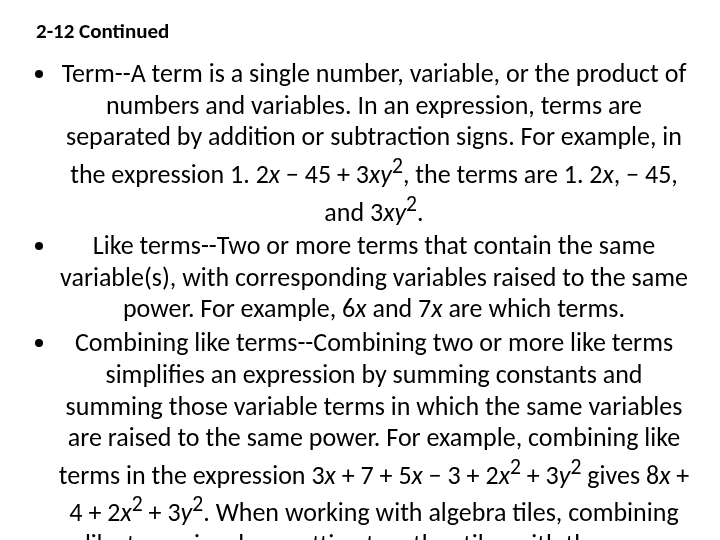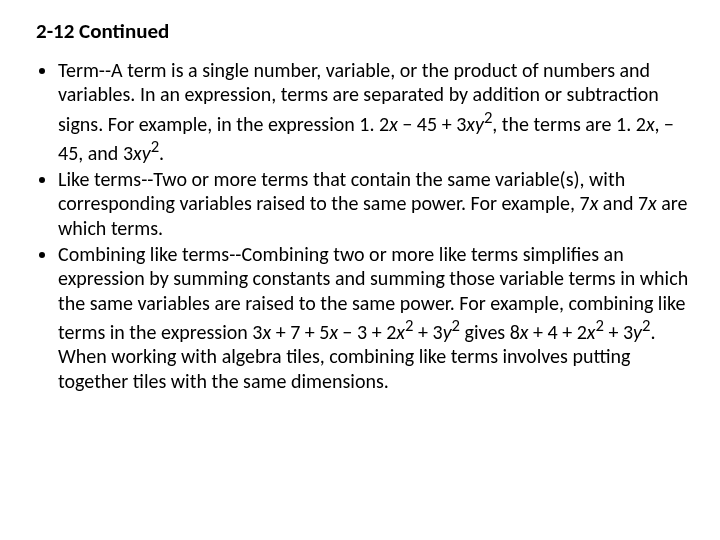--- a/index.html
+++ b/index.html
@@ -22,36 +22,37 @@
     font-weight: 700;
     font-size: 21px;
     margin: 0 0 14px 6px;
   }
   ul.body {
     margin: 0;
     padding-left: 28px;
     list-style: disc;
   }
   ul.body > li {
-    font-size: 20px;
+    font-size: 26px;
     line-height: 1.22;
     margin-bottom: 2px;
+    text-align: center;
   }
   .i { font-style: italic; }
 </style>
 </head>
 <body>
 
 <div class="slide">
   <div class="title">2-12 Continued</div>
 
   <ul class="body">
     <li>
       <span>Term--A term is a single number,  variable, or the product of numbers and variables.  In an expression, terms are separated by addition or subtraction signs.  For example, in the expression 1. 2</span><span class="i">x</span><span> − 45 + 3</span><span class="i">xy</span><sup>2</sup><span>, the terms are 1. 2</span><span class="i">x</span><span>, − 45, and 3</span><span class="i">xy</span><sup>2</sup><span>.</span>
     </li>
     <li>
-      <span>Like terms--Two or more terms that contain the same variable(s), with corresponding variables raised to the same power.  For example, 7</span><span class="i">x</span><span> and 7</span><span class="i">x</span><span> are which terms.</span>
+      <span>Like terms--Two or more terms that contain the same variable(s), with corresponding variables raised to the same power.  For example, 6</span><span class="i">x</span><span> and 7</span><span class="i">x</span><span> are which terms.</span>
     </li>
     <li>
       <span>Combining like terms--Combining two or more like terms simplifies an expression by summing constants and summing those variable terms in which the same variables are raised to the same power.  For example, combining like terms in the expression 3</span><span class="i">x</span><span> + 7 + 5</span><span class="i">x</span><span> − 3 + 2</span><span class="i">x</span><sup>2</sup><span> + 3</span><span class="i">y</span><sup>2</sup><span> gives 8</span><span class="i">x</span><span> + 4 + 2</span><span class="i">x</span><sup>2</sup><span> + 3</span><span class="i">y</span><sup>2</sup><span>.  When working with algebra tiles, combining like terms involves putting together tiles with the same dimensions.</span>
     </li>
   </ul>
 </div>
 
 </body></html>

